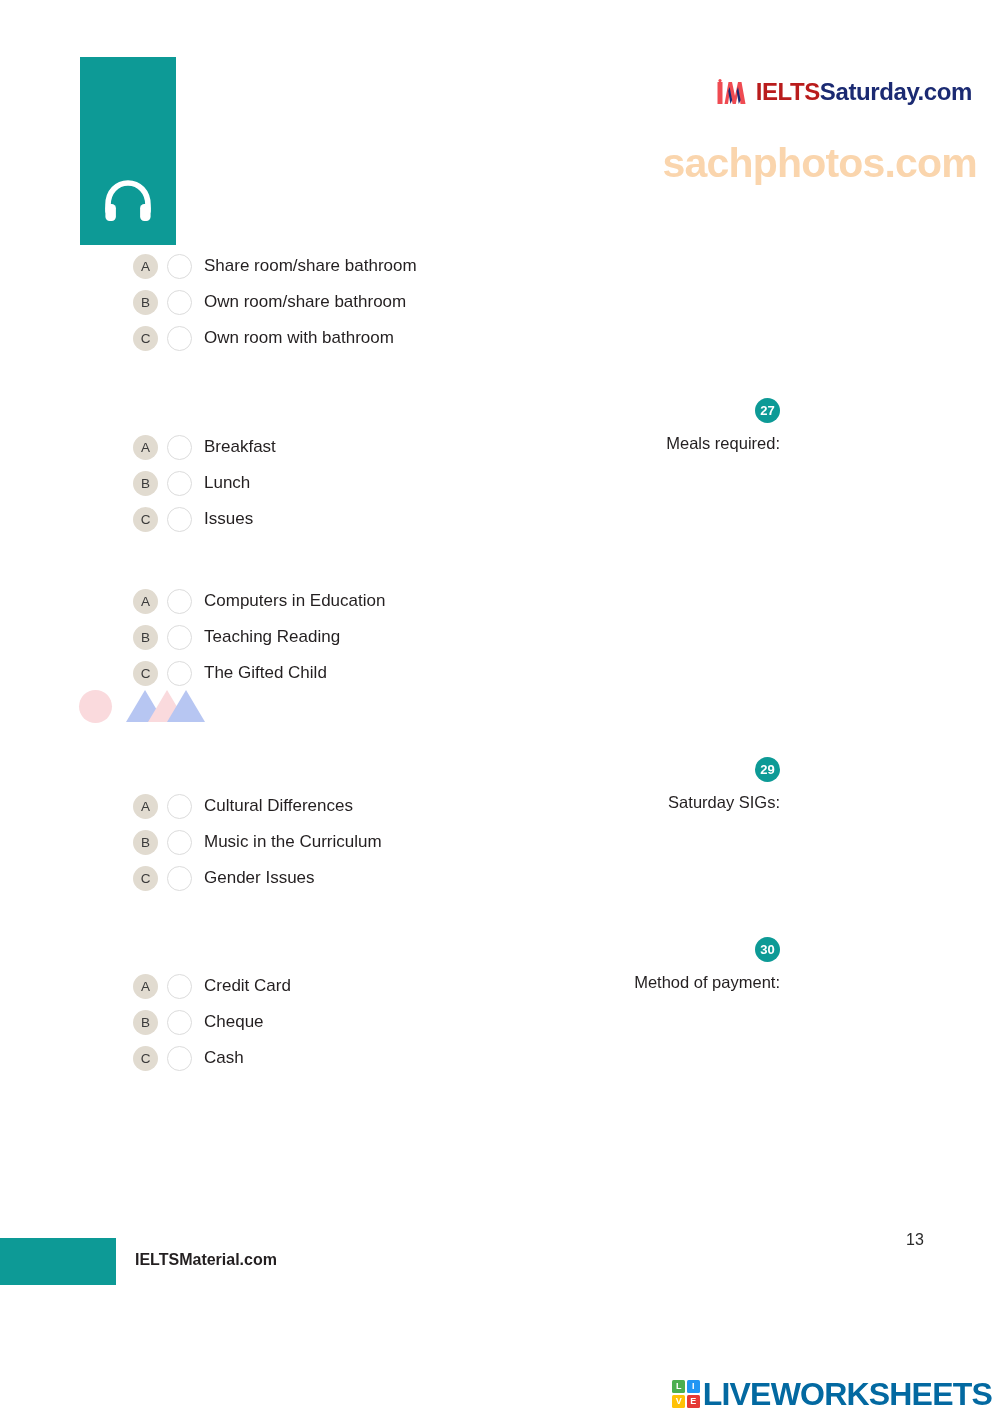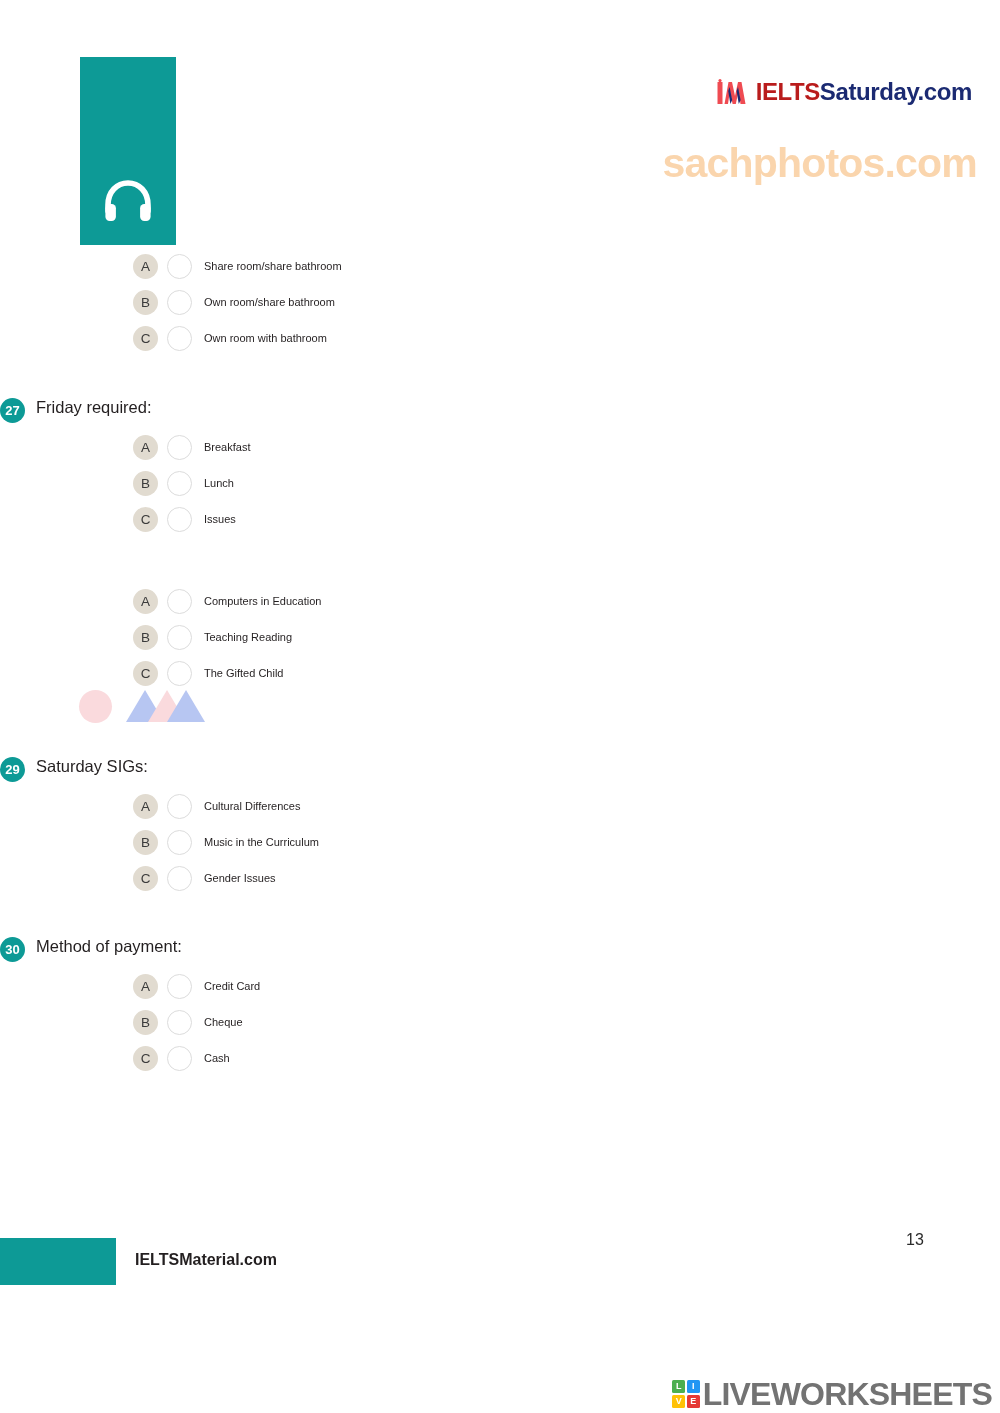--- a/index.html
+++ b/index.html
@@ -89,23 +89,25 @@
   
   .questions {
     position: absolute;
     left: 0;
     top: 0;
     width: 1000px;
   }
   .qgroup { position: absolute; left: 0; width: 780px; }
   .qhead {
     display: flex;
-    align-items: flex-start;
+    align-items: flex-end;
     gap: 11px;
+    margin-left: 80px;
     height: 26px;
+    flex-direction: column;
   }
   .qnum {
     width: 25px;
     height: 25px;
     border-radius: 50%;
     background: #0d9a96;
     color: #ffffff;
     font-size: 13px;
     font-weight: bold;
     display: flex;
@@ -142,21 +144,21 @@
     width: 23px;
     height: 23px;
     border-radius: 50%;
     background: #ffffff;
     border: 1.4px solid #dcdcdc;
     flex: none;
     position: relative;
     z-index: 2;
   }
   .opt-label {
-    font-size: 11px;
+    font-size: 17px;
     color: #231f20;
     margin-left: 3px;
     white-space: nowrap;
   }
 
   
   .qgroup.intro .options { margin-top: 0; }
 
   
   .footer-block {
@@ -209,21 +211,21 @@
     border-radius: 1.5px;
     line-height: 1;
   }
   .lws-l { background: #4caf50; }
   .lws-i { background: #2196f3; }
   .lws-v { background: #ffc107; }
   .lws-e { background: #e53935; }
   .lws-word {
     font-size: 32px;
     font-weight: bold;
-    color: #737373;
+    color: #0369a1;
     letter-spacing: -0.8px;
     line-height: 1;
   }
 </style>
 </head>
 <body>
 
 <div class="hero-block">
   <svg class="hero-icon" viewBox="0 0 52 44">
     <path d="M6 32 L6 26 C6 12.7 14.9 4 26 4 C37.1 4 46 12.7 46 26 L46 32" fill="none" stroke="#ffffff" stroke-width="5.6" stroke-linecap="round"></path>
@@ -268,21 +270,21 @@
         <div class="option">
           <div class="opt-letter">C</div>
           <div class="opt-radio"></div>
           <div class="opt-label">Own room with bathroom</div>
         </div>
       </div>
     </div>
     <div class="qgroup" style="top: 398px;">
       <div class="qhead">
         <div class="qnum">27</div>
-        <div class="qtitle">Friday required:</div>
+        <div class="qtitle">Meals required:</div>
       </div>
       <div class="options">
         <div class="option">
           <div class="opt-letter">A</div>
           <div class="opt-radio"></div>
           <div class="opt-label">Breakfast</div>
         </div>
         <div class="option">
           <div class="opt-letter">B</div>
           <div class="opt-radio"></div>

